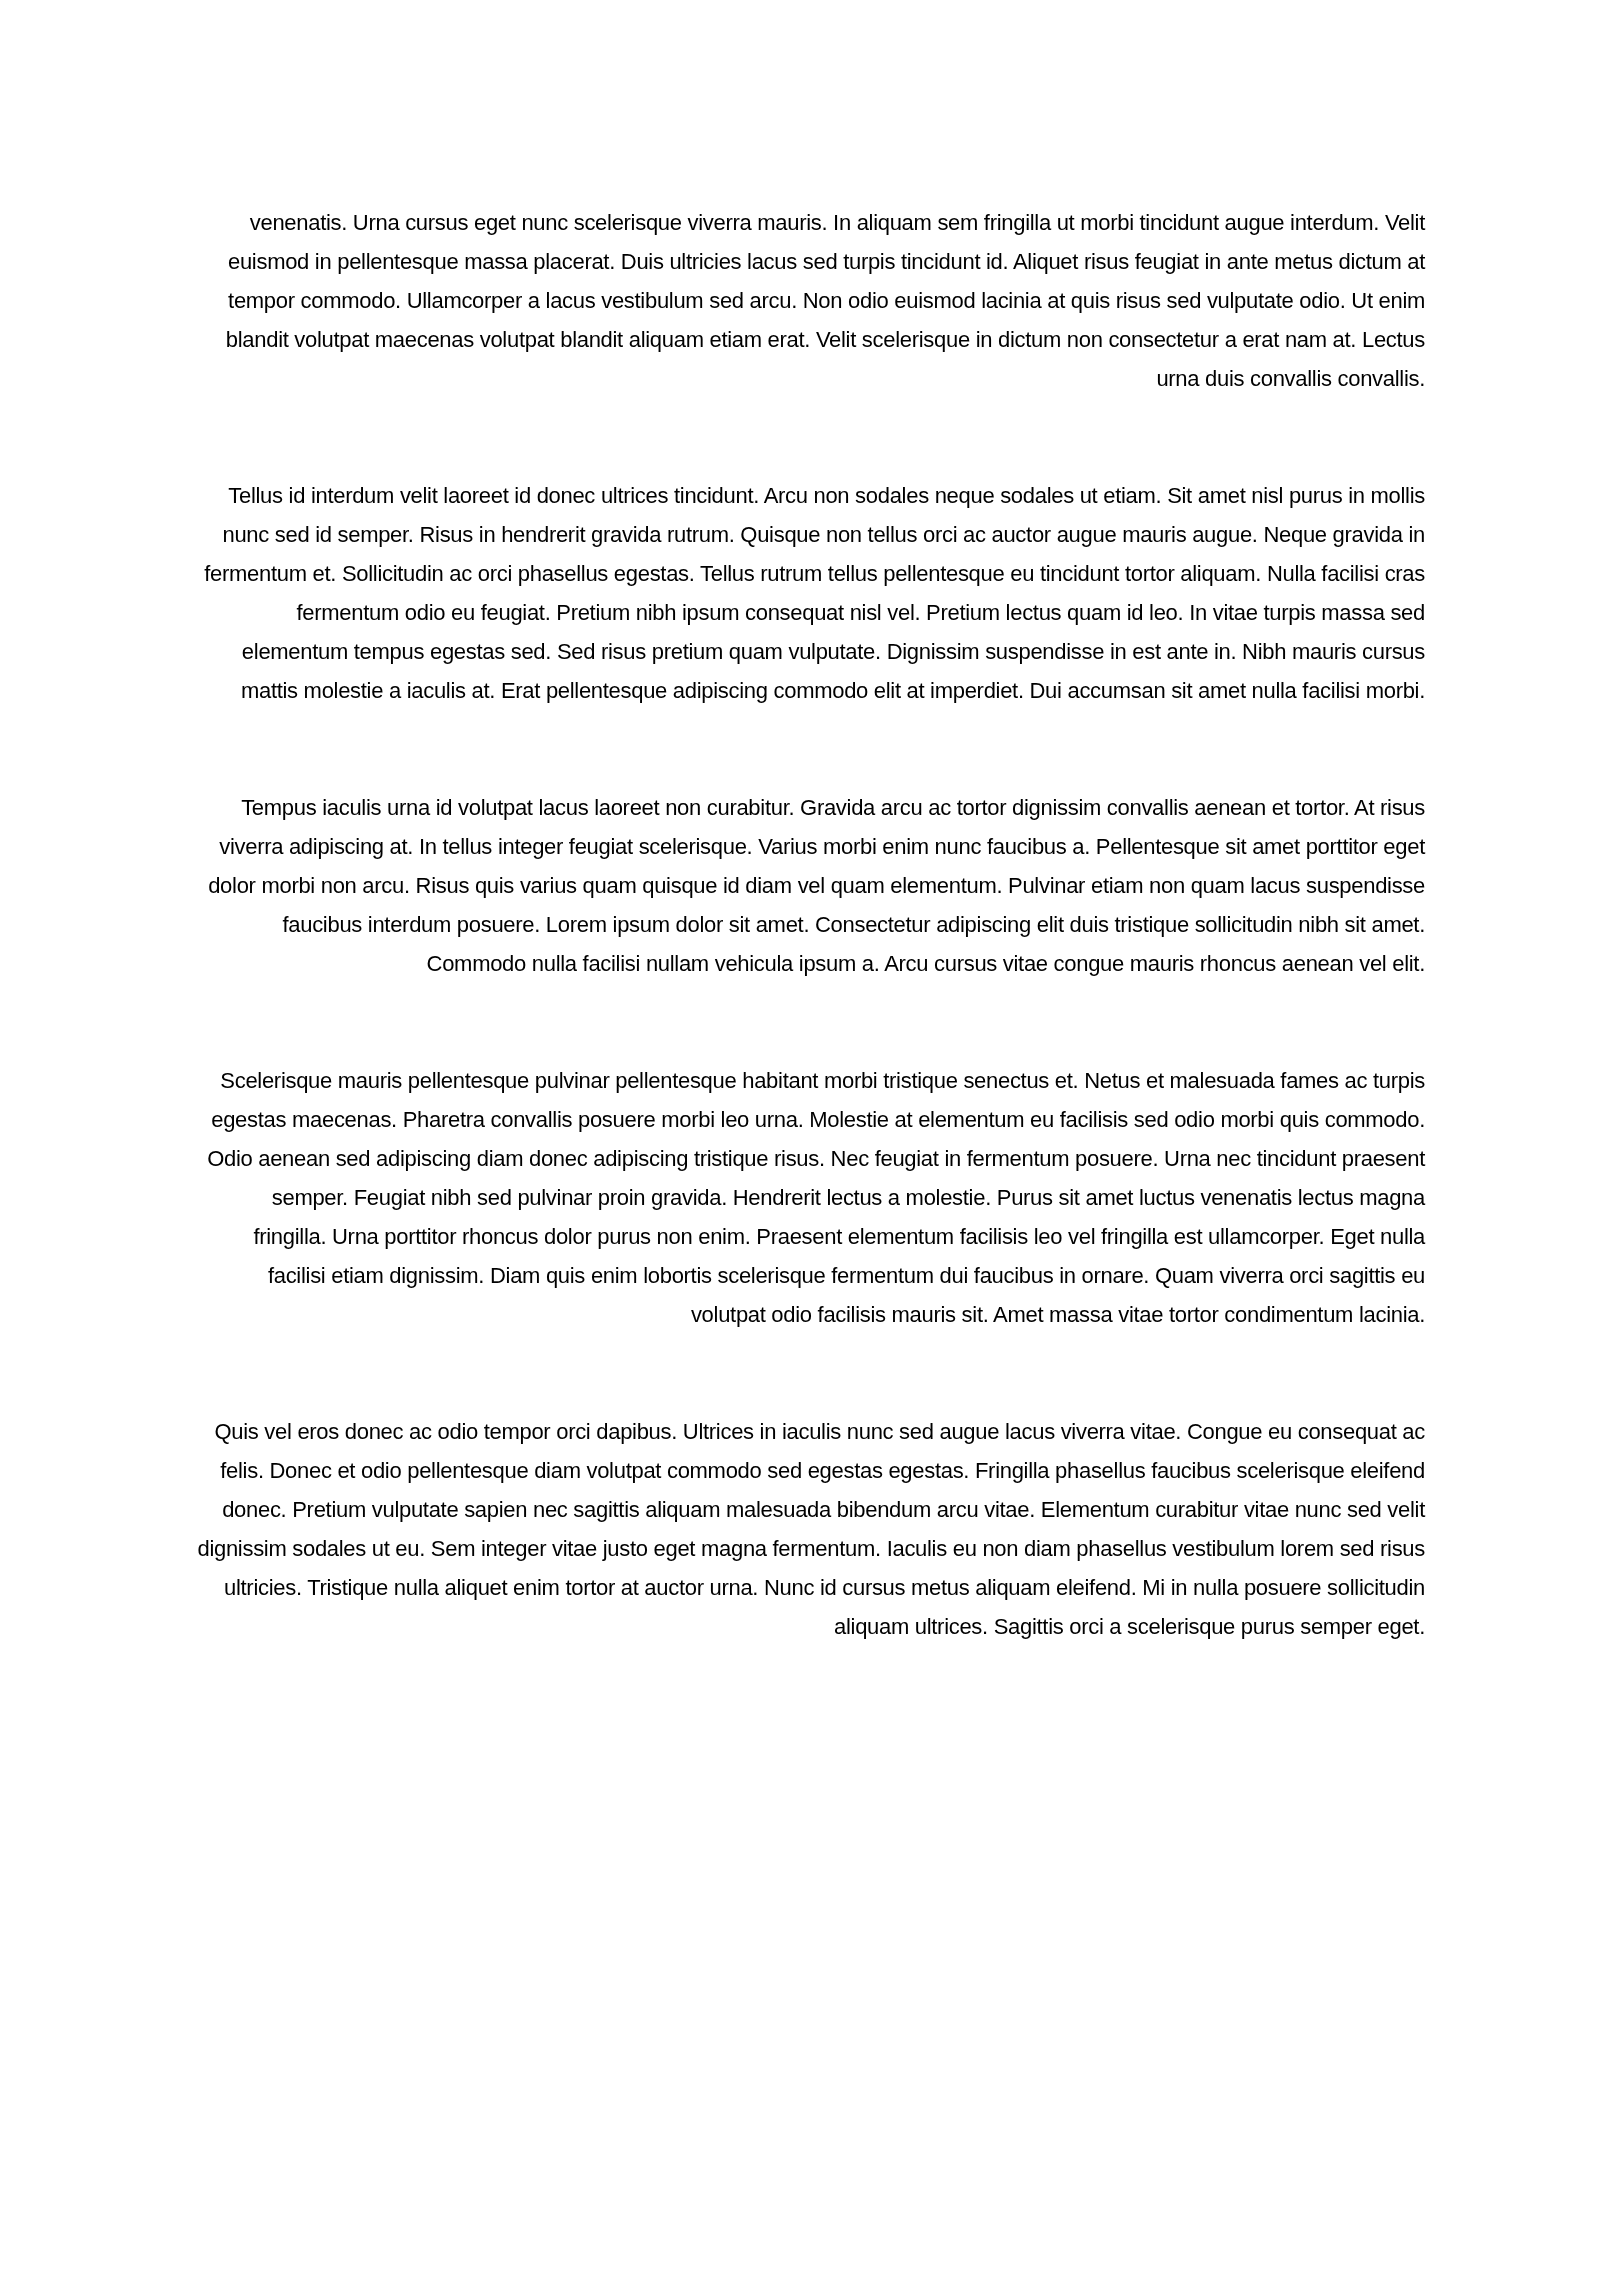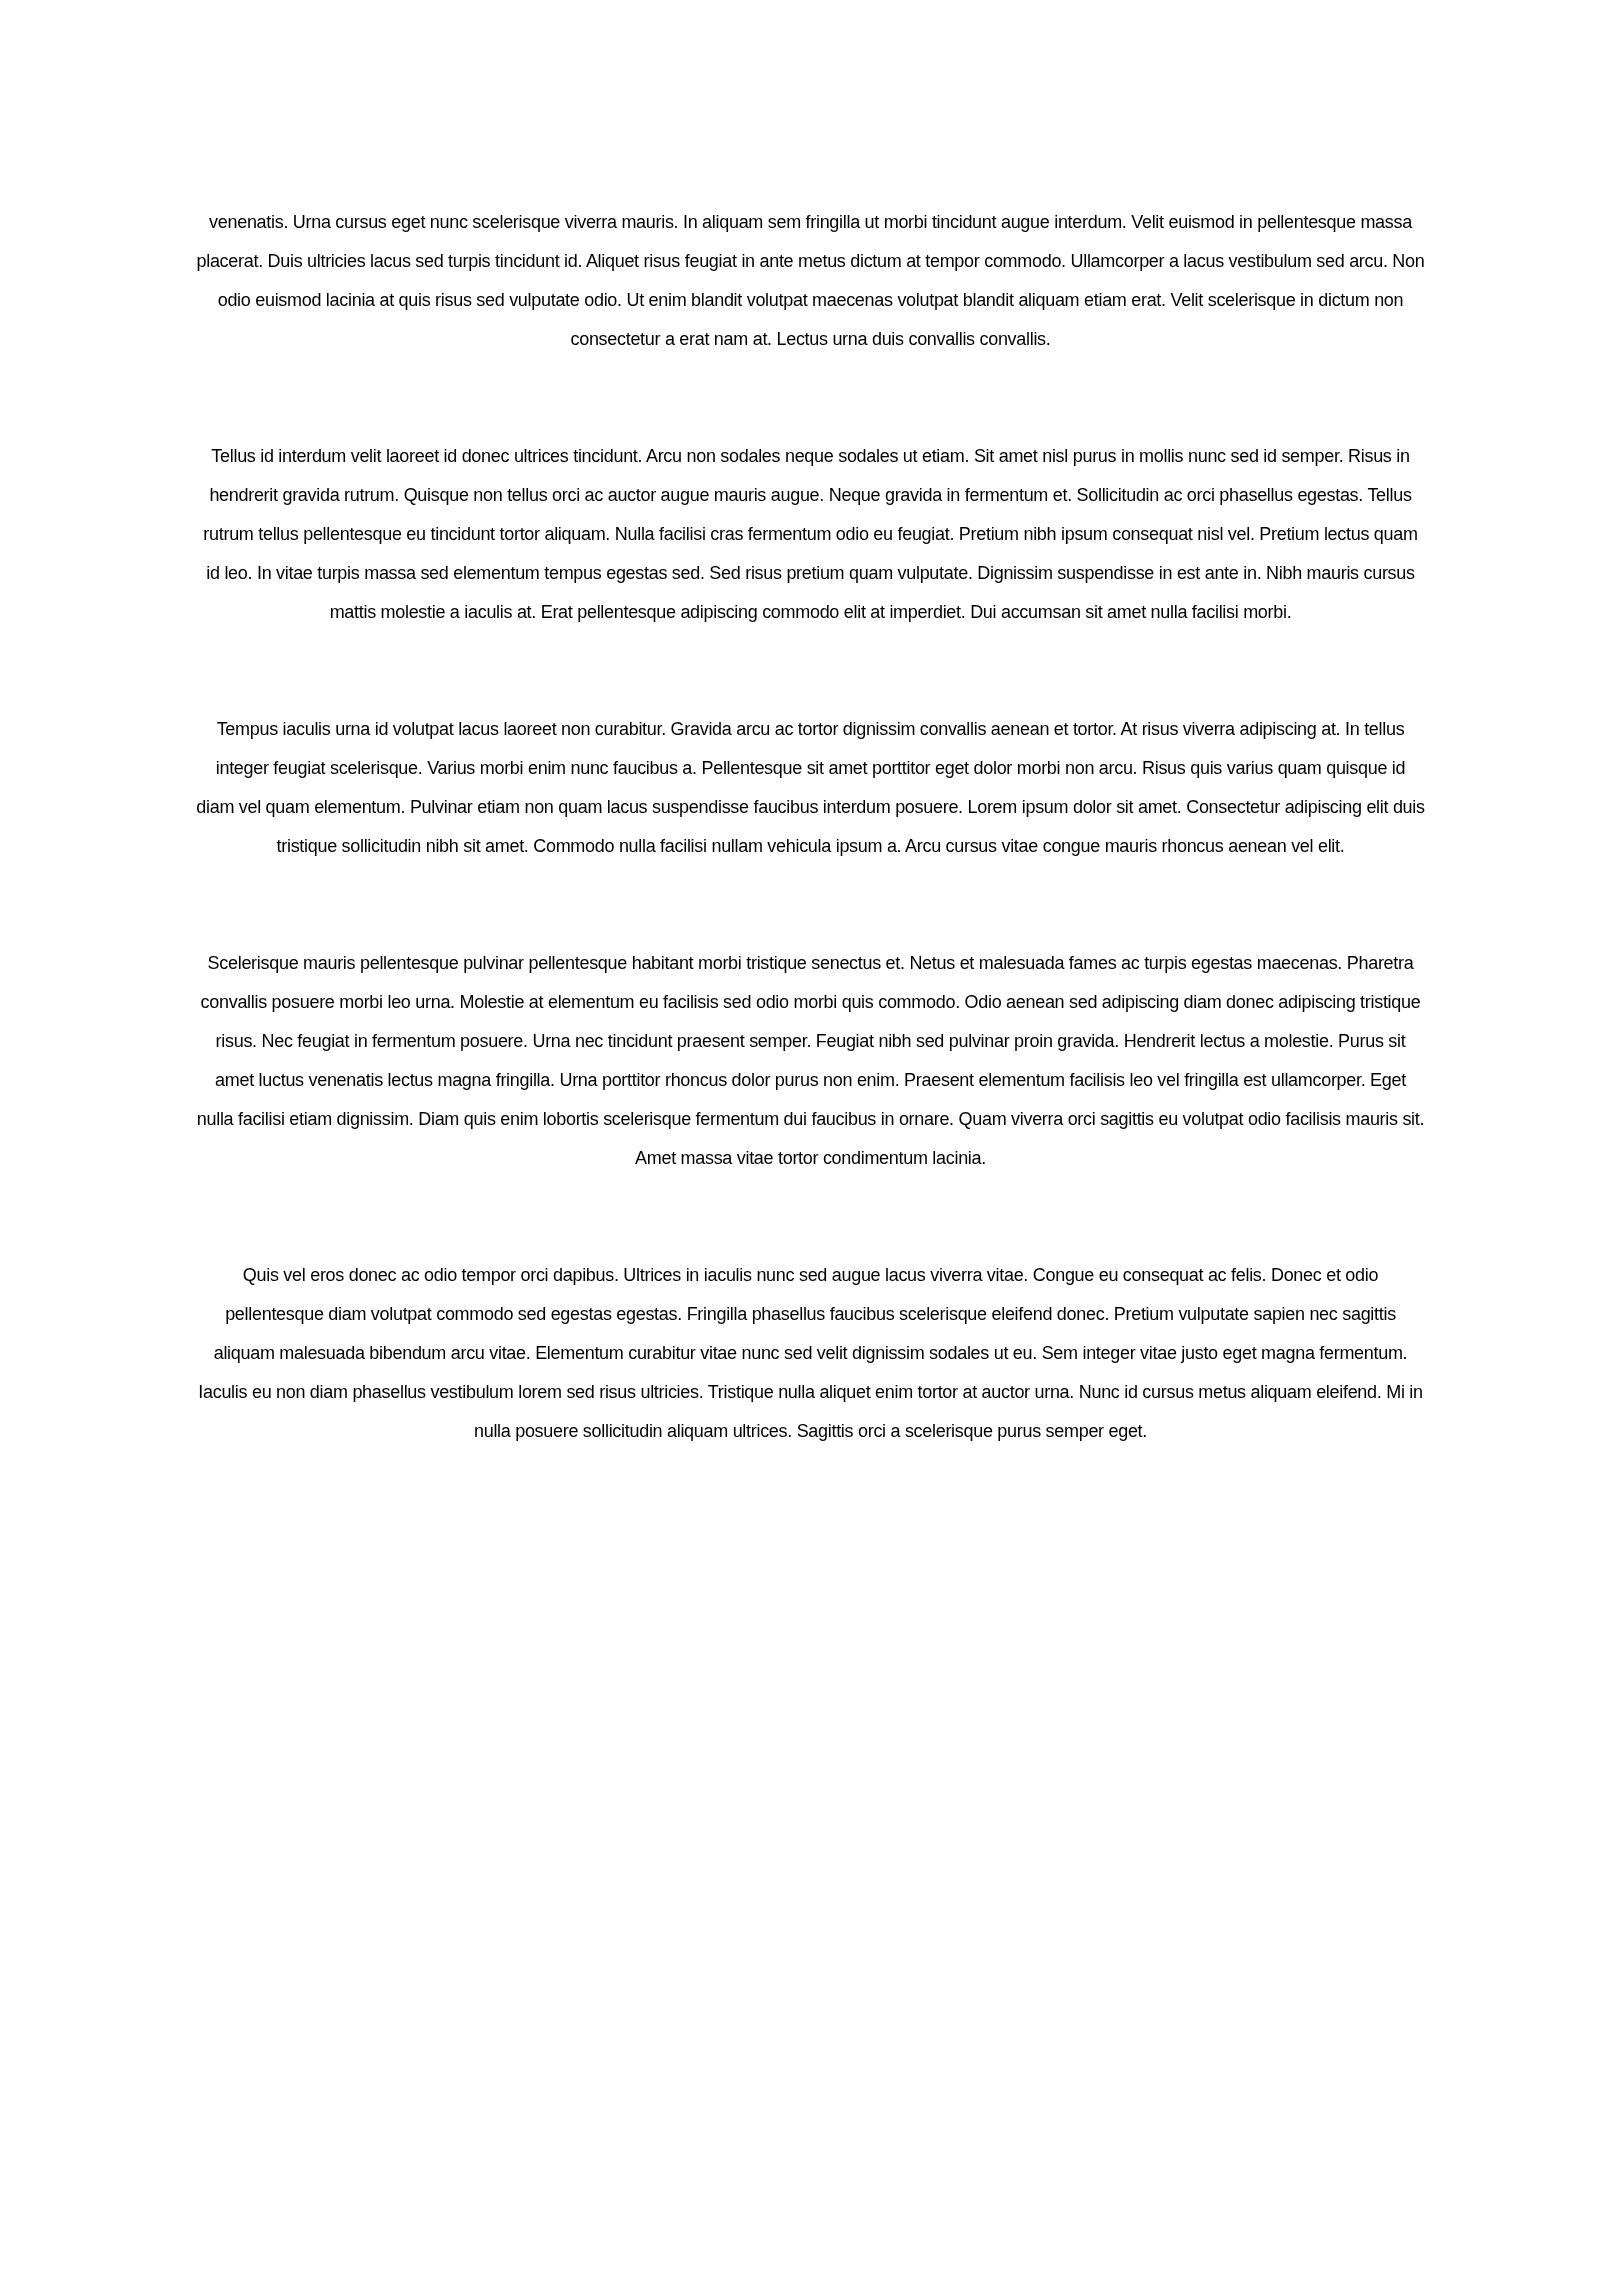--- a/index.html
+++ b/index.html
@@ -12,25 +12,25 @@
     width: 1621px;
     height: 2293px;
     background: #ffffff;
     box-sizing: border-box;
     padding: 203px 196px 0 196px;
     overflow: hidden;
   }
   .doc-body p {
     margin: 0 0 78px 0;
     font-family: "Liberation Sans", sans-serif;
-    font-size: 18px;
+    font-size: 22px;
     line-height: 39px;
     letter-spacing: -0.3px;
     color: #000000;
-    text-align: center;
+    text-align: right;
   }
 </style>
 </head>
 <body>
 
 <div class="page">
   <div class="doc-body">
     <p>venenatis. Urna cursus eget nunc scelerisque viverra mauris. In aliquam sem fringilla ut morbi tincidunt augue interdum. Velit euismod in pellentesque massa placerat. Duis ultricies lacus sed turpis tincidunt id. Aliquet risus feugiat in ante metus dictum at tempor commodo. Ullamcorper a lacus vestibulum sed arcu. Non odio euismod lacinia at quis risus sed vulputate odio. Ut enim blandit volutpat maecenas volutpat blandit aliquam etiam erat. Velit scelerisque in dictum non consectetur a erat nam at. Lectus urna duis convallis convallis.</p>
     <p>Tellus id interdum velit laoreet id donec ultrices tincidunt. Arcu non sodales neque sodales ut etiam. Sit amet nisl purus in mollis nunc sed id semper. Risus in hendrerit gravida rutrum. Quisque non tellus orci ac auctor augue mauris augue. Neque gravida in fermentum et. Sollicitudin ac orci phasellus egestas. Tellus rutrum tellus pellentesque eu tincidunt tortor aliquam. Nulla facilisi cras fermentum odio eu feugiat. Pretium nibh ipsum consequat nisl vel. Pretium lectus quam id leo. In vitae turpis massa sed elementum tempus egestas sed. Sed risus pretium quam vulputate. Dignissim suspendisse in est ante in. Nibh mauris cursus mattis molestie a iaculis at. Erat pellentesque adipiscing commodo elit at imperdiet. Dui accumsan sit amet nulla facilisi morbi.</p>
     <p>Tempus iaculis urna id volutpat lacus laoreet non curabitur. Gravida arcu ac tortor dignissim convallis aenean et tortor. At risus viverra adipiscing at. In tellus integer feugiat scelerisque. Varius morbi enim nunc faucibus a. Pellentesque sit amet porttitor eget dolor morbi non arcu. Risus quis varius quam quisque id diam vel quam elementum. Pulvinar etiam non quam lacus suspendisse faucibus interdum posuere. Lorem ipsum dolor sit amet. Consectetur adipiscing elit duis tristique sollicitudin nibh sit amet. Commodo nulla facilisi nullam vehicula ipsum a. Arcu cursus vitae congue mauris rhoncus aenean vel elit.</p>

